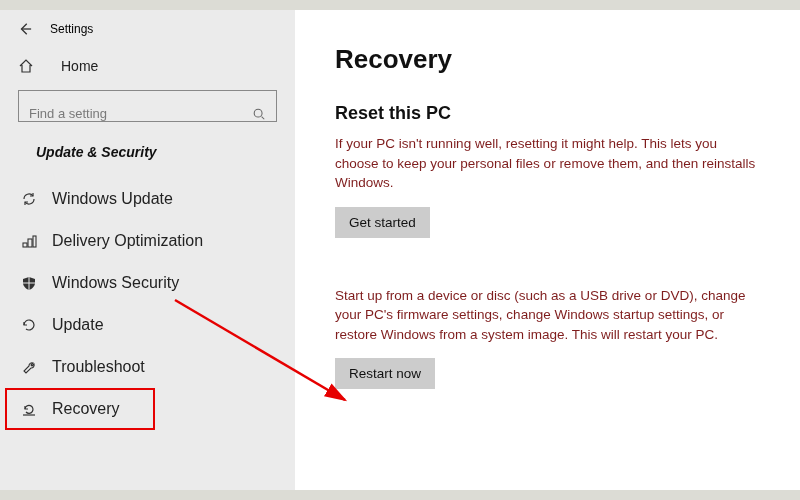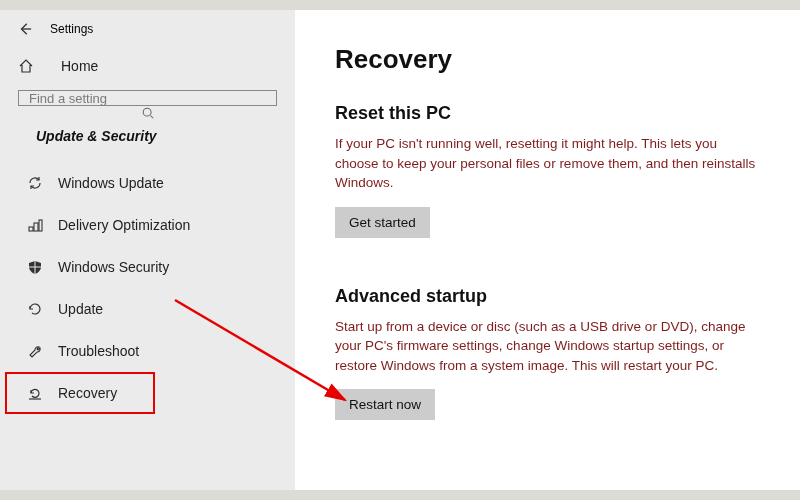--- a/index.html
+++ b/index.html
@@ -37,27 +37,26 @@
     display: flex; align-items: center;
     gap: 27px;
     padding: 8px 18px;
     font-size: 14px;
     color: #222;
     cursor: pointer;
   }
   .search-box {
     margin: 8px 18px 12px 18px;
     border: 1px solid #888;
-    height: 16px;
-    display: flex;
-    align-items: center;
+    height: 32px;
+    display: flex;
+    align-items: flex-end;
     padding: 0 10px;
     justify-content: space-between;
     background: #ebebeb;
-    flex-direction: column;
   }
   .search-box input {
     border: none;
     background: transparent;
     outline: none;
     font-size: 13px;
     color: #666;
     width: 100%;
     font-style: italic;
   }
@@ -66,22 +65,22 @@
     font-weight: 600;
     font-size: 14px;
     padding: 10px 18px 18px 36px;
     color: #111;
     font-style: italic;
   }
   .nav-item {
     display: flex;
     align-items: center;
     gap: 14px;
-    padding: 12px 26px;
-    font-size: 14px;
+    padding: 12px 20px;
+    font-size: 16px;
     color: #222;
     cursor: pointer;
     position: relative;
   }
   .nav-item .ic { width: 18px; height: 18px; display:inline-flex; align-items:center; justify-content:center; }
   .nav-highlight {
     border: 2px solid #e60000;
     position: absolute;
     left: 5px; right: 140px; top: 0; bottom: 0;
     pointer-events: none;
@@ -214,21 +213,20 @@
 
   </div>
 
   <div class="main" style="position:relative;">
     <div class="page-title">Recovery</div>
 
     <div class="sub-title">Reset this PC</div>
     <div class="body-text">If your PC isn't running well, resetting it might help. This lets you choose to keep your personal files or remove them, and then reinstalls Windows.</div>
     <button class="gray-btn">Get started</button>
 
-    <div class="sub-title">Advanced startup</div>
     <div class="body-text">Start up from a device or disc (such as a USB drive or DVD), change your PC's firmware settings, change Windows startup settings, or restore Windows from a system image. This will restart your PC.</div>
     <button class="gray-btn">Restart now</button>
 
     <svg class="arrow-annotation" style="left:-140px; top:270px;" width="230" height="150">
       <defs>
         <marker id="ah" markerWidth="10" markerHeight="10" refX="8" refY="3" orient="auto">
           <path d="M0,0 L0,6 L9,3 z" fill="#e60000"></path>
         </marker>
       </defs>
       <line x1="20" y1="20" x2="190" y2="120" stroke="#e60000" stroke-width="2.5" marker-end="url(#ah)"></line>

